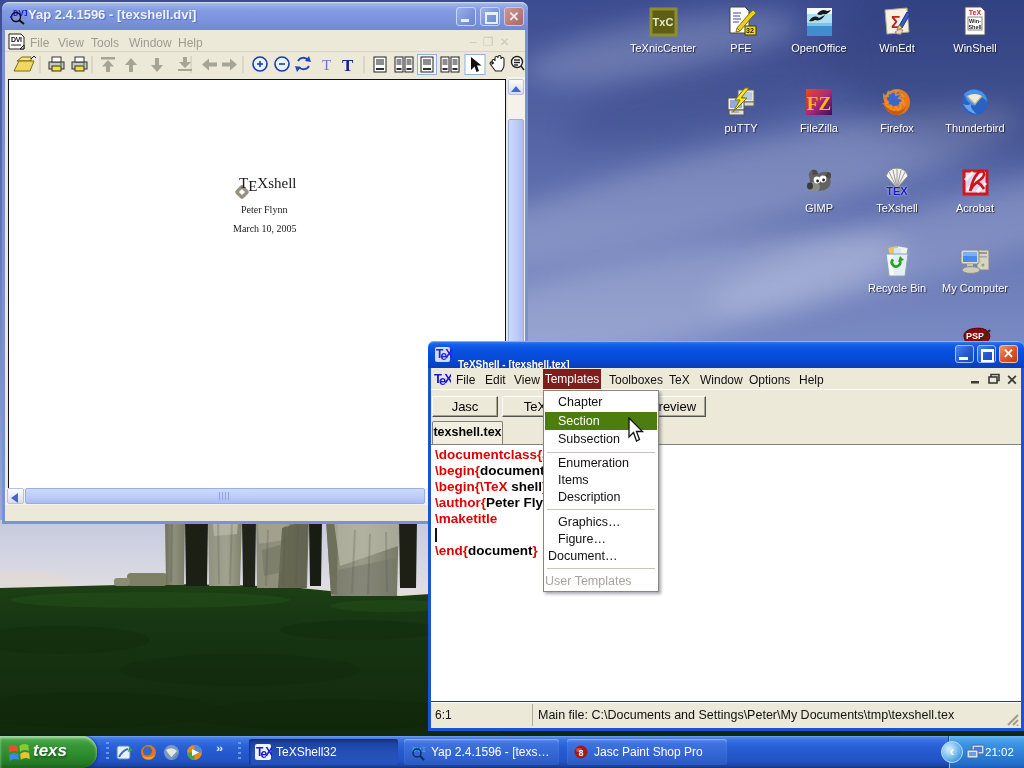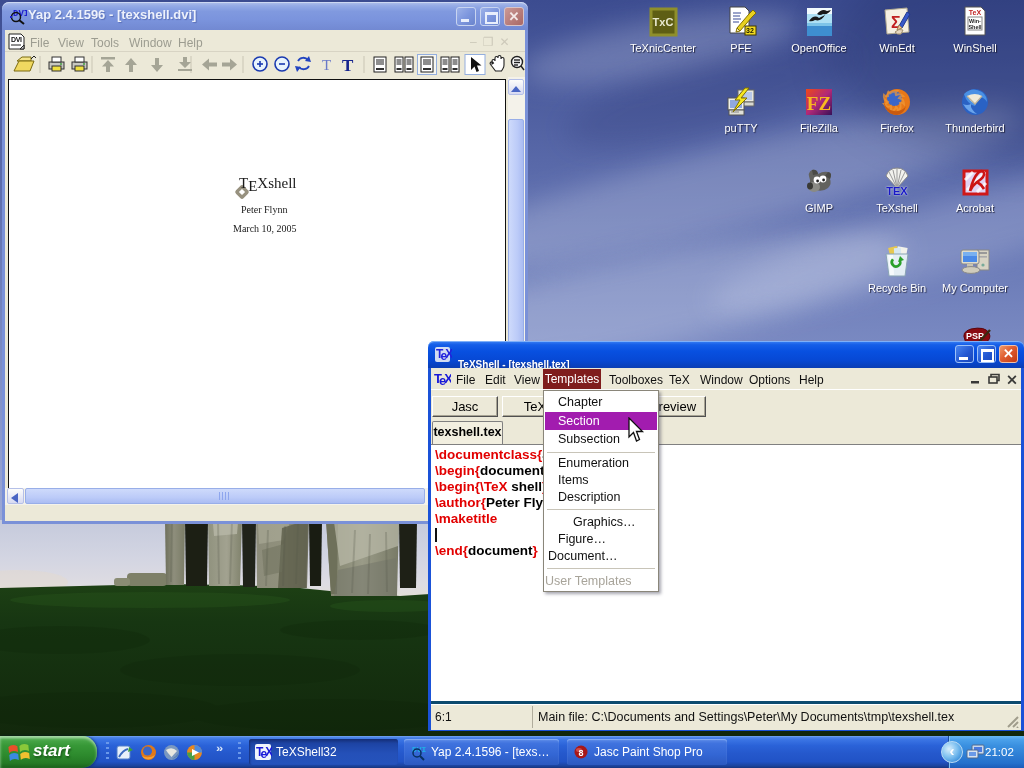--- a/index.html
+++ b/index.html
@@ -467,64 +467,64 @@
  <div class="a" id="code" style="left:7px;top:106px;font-size:13.5px;font-weight:bold;line-height:16px;color:#000">
       <div><span class="r">\documentclass{</span>article<span class="r">}</span></div>
       <div><span class="r">\begin{</span>document<span class="r">}</span></div>
       <div><span class="r">\begin{\TeX</span> shell<span class="r">}</span></div>
       <div><span class="r">\author{</span>Peter Flynn<span class="r">}</span></div>
       <div><span class="r">\maketitle</span></div>
       <div>&nbsp;</div>
       <div><span class="r">\end{</span>document<span class="r">}</span></div>
     </div>
  <div class="a" style="left:7px;top:187px;width:2px;height:14px;background:#101010"></div>
- <div class="a" style="left:3px;top:360px;width:590px;height:26px;background:#ece9d8;border-top:3px solid #0c4a6e;box-shadow:inset 0 1px 0 #fff">
+ <div class="a" style="left:3px;top:360px;width:590px;height:26px;background:#ece9d8;border-top:1px solid #0c4a6e;box-shadow:inset 0 1px 0 #fff">
   <div class="a" style="left:4px;top:6px;font-size:12px;color:#101010">6:1</div>
   <div class="a" style="left:101px;top:2px;width:1px;height:22px;background:#b0ac9c"></div>
   <div class="a" style="left:107px;top:6px;font-size:12.5px;color:#101010">Main file: C:\Documents and Settings\Peter\My Documents\tmp\texshell.tex</div>
   <svg class="a" style="left:575px;top:11px" width="13" height="13">
         <g stroke="#a09c8c" stroke-width="2">
           <line x1="12" y1="2" x2="2" y2="12"></line>
           <line x1="12" y1="7" x2="7" y2="12"></line>
           <line x1="12" y1="12" x2="11" y2="13"></line>
         </g>
       </svg>
  </div>
 </div>
 
 <div class="a" style="left:543px;top:390px;width:116px;height:202px;background:#fff;border:1px solid #8a867a;box-shadow:2px 2px 3px rgba(60,60,80,.45);z-index:6;font-size:12.5px;color:#101010;box-sizing:border-box">
  <div class="a" style="left:1px;top:3px;width:112px;height:17px;line-height:17px;padding-left:13px;box-sizing:border-box">Chapter</div>
- <div class="a" style="left:1px;top:21px;width:112px;height:18px;line-height:18px;padding-left:13px;box-sizing:border-box;background:#a21caf;color:#fff">Section</div>
+ <div class="a" style="left:1px;top:21px;width:112px;height:18px;line-height:18px;padding-left:13px;box-sizing:border-box;background:#4d7c0f;color:#fff">Section</div>
  <div class="a" style="left:1px;top:40px;width:112px;height:17px;line-height:17px;padding-left:13px;box-sizing:border-box">Subsection</div>
  <div class="a" style="left:3px;top:61px;width:108px;height:1px;background:#c8c4b8"></div>
  <div class="a" style="left:1px;top:64px;width:112px;height:17px;line-height:17px;padding-left:13px;box-sizing:border-box">Enumeration</div>
  <div class="a" style="left:1px;top:81px;width:112px;height:17px;line-height:17px;padding-left:13px;box-sizing:border-box">Items</div>
  <div class="a" style="left:1px;top:98px;width:112px;height:17px;line-height:17px;padding-left:13px;box-sizing:border-box">Description</div>
  <div class="a" style="left:3px;top:118px;width:108px;height:1px;background:#c8c4b8"></div>
- <div class="a" style="left:1px;top:123px;width:112px;height:17px;line-height:17px;padding-left:28px;box-sizing:border-box">Graphics…</div>
+ <div class="a" style="left:1px;top:123px;width:112px;height:17px;line-height:17px;padding-left:13px;box-sizing:border-box">Graphics…</div>
  <div class="a" style="left:1px;top:140px;width:112px;height:17px;line-height:17px;padding-left:13px;box-sizing:border-box">Figure…</div>
  <div class="a" style="left:1px;top:157px;width:112px;height:17px;line-height:17px;padding-left:3px;box-sizing:border-box">Document…</div>
  <div class="a" style="left:3px;top:177px;width:108px;height:1px;background:#c8c4b8"></div>
  <div class="a" style="left:1px;top:182px;width:112px;height:17px;line-height:17px;box-sizing:border-box;color:#a8a49a">User Templates</div>
 </div>
 <svg class="a" style="left:628px;top:417px;z-index:7" width="18" height="27">
     <polygon points="1,1 1,20 5.5,15.5 8.5,24 11.5,22.5 8.5,14.5 14.5,14.5" fill="#fff" stroke="#101010" stroke-width="1.3"></polygon>
   </svg>
 
 <div class="a" id="bar" style="left:0;top:736px;width:1024px;height:32px;background:linear-gradient(180deg,#77a5f2 0%,#4a83e8 5%,#3a74e4 12%,#2a62d8 30%,#2558cc 55%,#2153c6 80%,#1c449f 93%,#17357e 100%);z-index:8">
  <div class="a" style="left:0;top:0;width:97px;height:32px;border-radius:0 15px 15px 0;background:linear-gradient(180deg,#7cc47c 0%,#4aa84a 10%,#379837 30%,#2d8a2d 60%,#257a25 85%,#1a611a 100%);box-shadow:inset 0 2px 3px #a8d8a8,1px 0 3px rgba(0,20,60,.5)">
   <svg class="a" style="left:8px;top:7px" width="22" height="19">
         <g transform="rotate(-6 11 9)">
           <path d="M1 3 q4 -3 9 0 l0 6 q-5 -3 -9 0 z" fill="#e8502a"></path>
           <path d="M12 3 q4 -3 9 0 l0 6 q-5 -3 -9 0 z" fill="#8ac83a"></path>
           <path d="M1 11 q4 -3 9 0 l0 6 q-5 -3 -9 0 z" fill="#3a8ae0"></path>
           <path d="M12 11 q4 -3 9 0 l0 6 q-5 -3 -9 0 z" fill="#f0c030"></path>
         </g>
       </svg>
-  <div class="a" style="left:33px;top:5px;font-size:17px;font-weight:bold;font-style:italic;color:#fff;text-shadow:1px 2px 2px #1a5a1a">start</div>
+  <div class="a" style="left:33px;top:5px;font-size:17px;font-weight:bold;font-style:italic;color:#fff;text-shadow:1px 2px 2px #1a5a1a">texs</div>
  </div>
  <div class="a" style="left:106px;top:6px;width:3px;height:20px;background:repeating-linear-gradient(180deg,#6a98ea 0,#6a98ea 2px,transparent 2px,transparent 5px)"></div>
  <svg class="a" style="left:116px;top:8px" width="18" height="17">
       <rect x="1" y="2" width="13" height="13" rx="2" fill="#e8f0fa" stroke="#5580c8"></rect>
       <path d="M3 13 q4 -7 9 -8" stroke="#3a6ac0" fill="none" stroke-width="2"></path>
       <polygon points="13,3 17,6 12,8" fill="#38a038"></polygon>
     </svg>
  <svg class="a" style="left:140px;top:8px" width="18" height="17">
       <circle cx="8.5" cy="8.5" r="7.5" fill="#e07818"></circle>
       <circle cx="7.5" cy="7" r="4.5" fill="#3a66c8"></circle>

